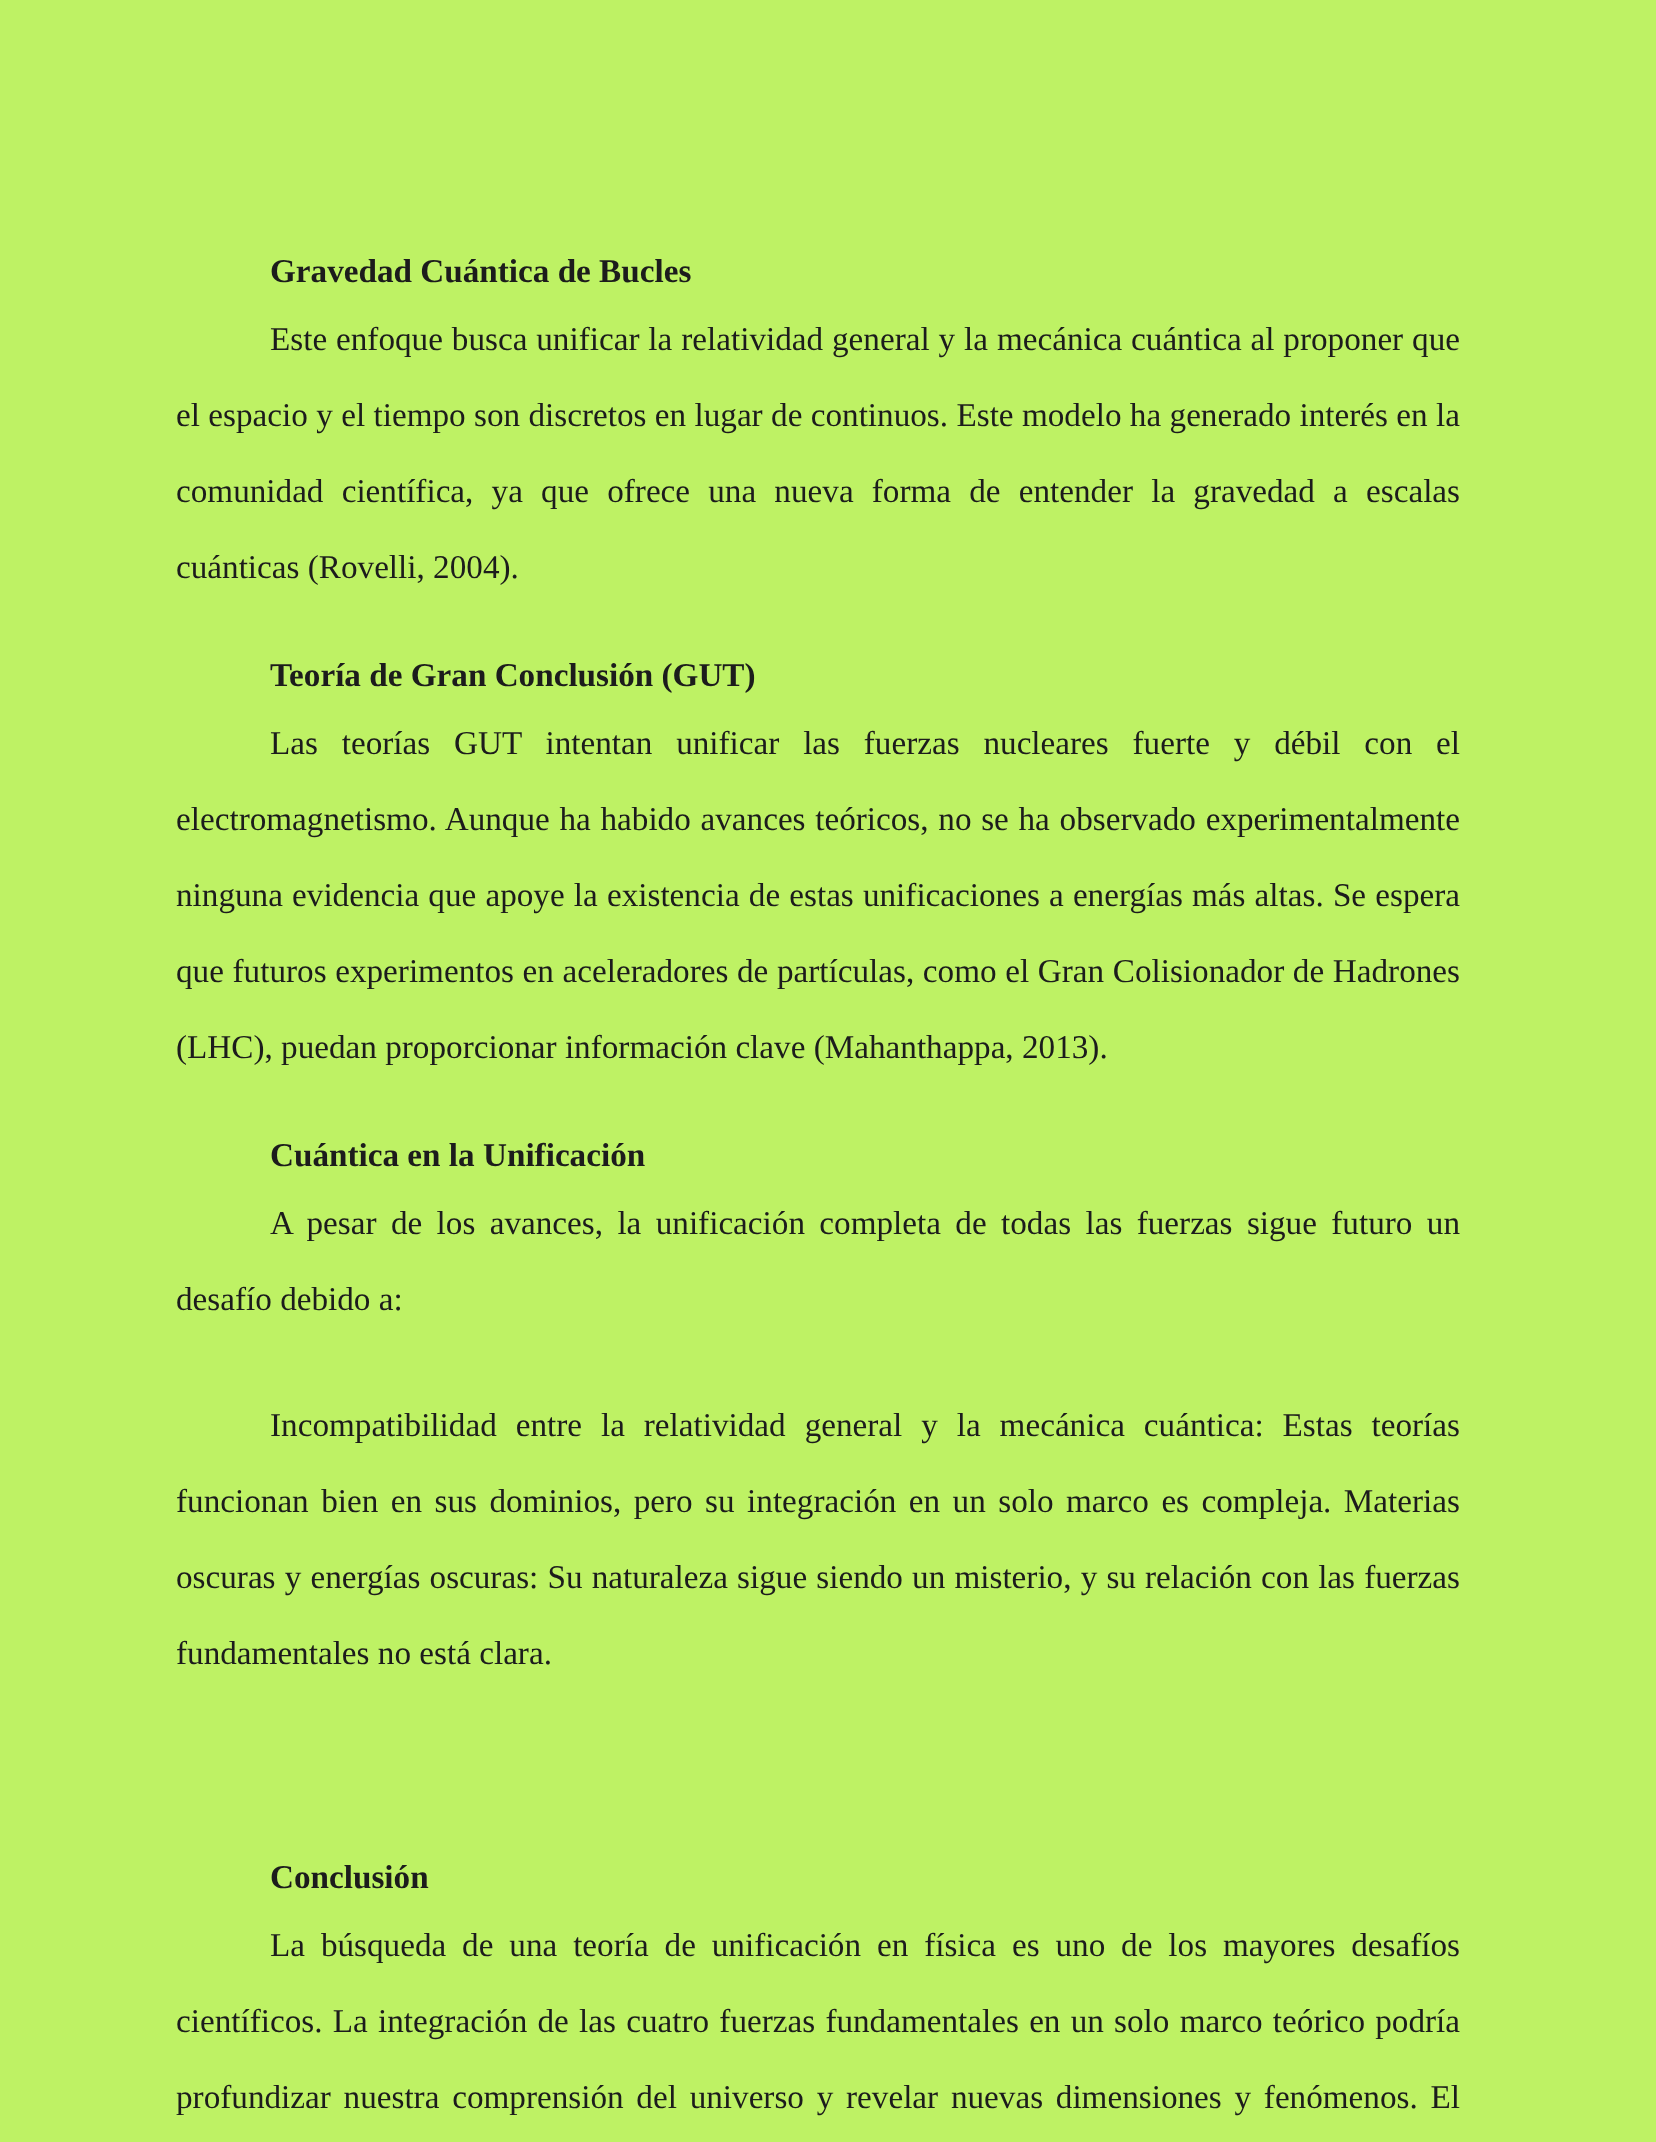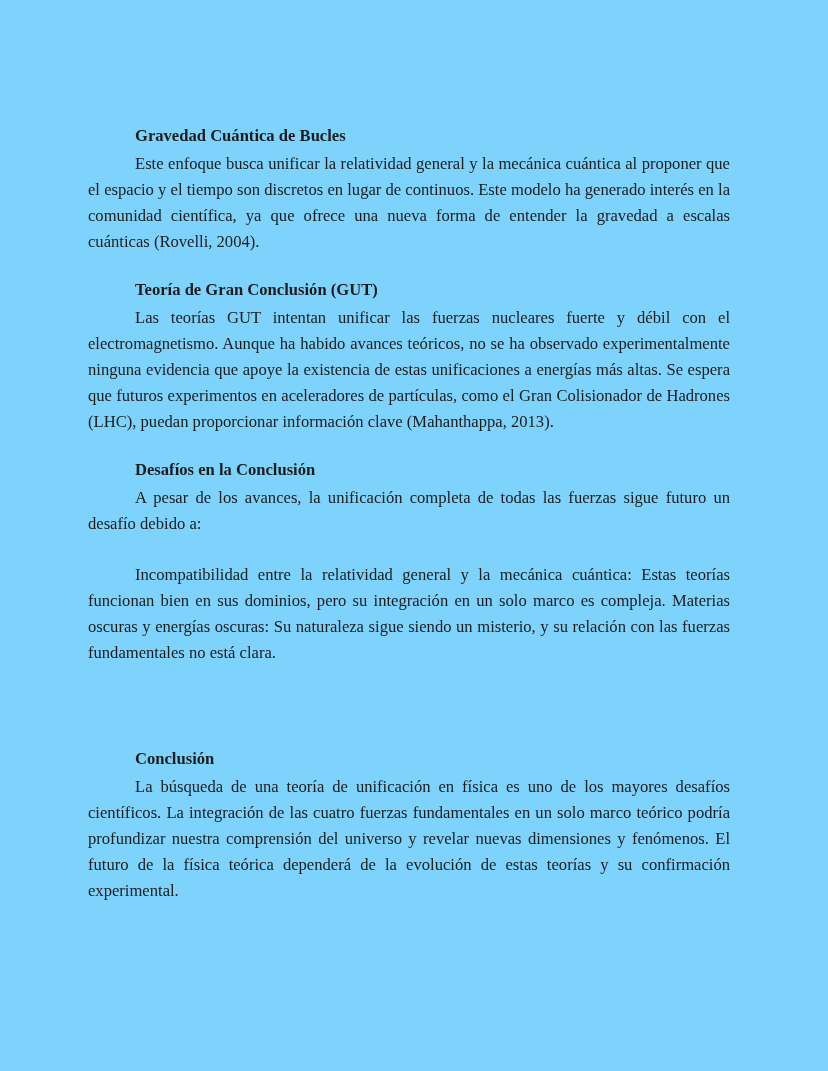--- a/index.html
+++ b/index.html
@@ -4,21 +4,21 @@
 <style>
   html, body {
     margin: 0;
     padding: 0;
     background: #ffffff;
   }
   .page {
     position: relative;
     width: 828px;
     height: 1071px;
-    background: #7dd3fc;
+    background: #bef264;
     overflow: hidden;
     font-family: "Liberation Serif", "DejaVu Serif", serif;
     color: #1c1c1c;
   }
   .content {
     position: absolute;
     top: 121px;
     left: 88px;
     width: 642px;
     font-size: 16.6px;
@@ -28,41 +28,41 @@
     margin: 0;
     font-size: 16.6px;
     font-weight: bold;
     text-indent: 47px;
     line-height: 30px;
   }
   .para {
     margin: 0;
     text-align: justify;
     text-indent: 47px;
-    line-height: 26px;
+    line-height: 38px;
   }
   .gap-s { margin-top: 20px; }  
   .gap-m { margin-top: 25px; }  
   .gap-l { margin-top: 78px; }  
 </style>
 </head>
 <body>
 
 <div class="page">
   <div class="content">
 
     <h2 class="heading">Gravedad Cuántica de Bucles</h2>
 
     <p class="para">Este enfoque busca unificar la relatividad general y la mecánica cuántica al proponer que el espacio y el tiempo son discretos en lugar de continuos. Este modelo ha generado interés en la comunidad científica, ya que ofrece una nueva forma de entender la gravedad a escalas cuánticas (Rovelli, 2004).</p>
 
     <h2 class="heading gap-s">Teoría de Gran Conclusión (GUT)</h2>
 
     <p class="para">Las teorías GUT intentan unificar las fuerzas nucleares fuerte y débil con el electromagnetismo. Aunque ha habido avances teóricos, no se ha observado experimentalmente ninguna evidencia que apoye la existencia de estas unificaciones a energías más altas. Se espera que futuros experimentos en aceleradores de partículas, como el Gran Colisionador de Hadrones (LHC), puedan proporcionar información clave (Mahanthappa, 2013).</p>
 
-    <h2 class="heading gap-s">Desafíos en la Conclusión</h2>
+    <h2 class="heading gap-s">Cuántica en la Unificación</h2>
 
     <p class="para">A pesar de los avances, la unificación completa de todas las fuerzas sigue futuro un desafío debido a:</p>
 
     <p class="para gap-m">Incompatibilidad entre la relatividad general y la mecánica cuántica: Estas teorías funcionan bien en sus dominios, pero su integración en un solo marco es compleja. Materias oscuras y energías oscuras: Su naturaleza sigue siendo un misterio, y su relación con las fuerzas fundamentales no está clara.</p>
 
     <h2 class="heading gap-l">Conclusión</h2>
 
     <p class="para">La búsqueda de una teoría de unificación en física es uno de los mayores desafíos científicos. La integración de las cuatro fuerzas fundamentales en un solo marco teórico podría profundizar nuestra comprensión del universo y revelar nuevas dimensiones y fenómenos. El futuro de la física teórica dependerá de la evolución de estas teorías y su confirmación experimental.</p>
 
   </div>

